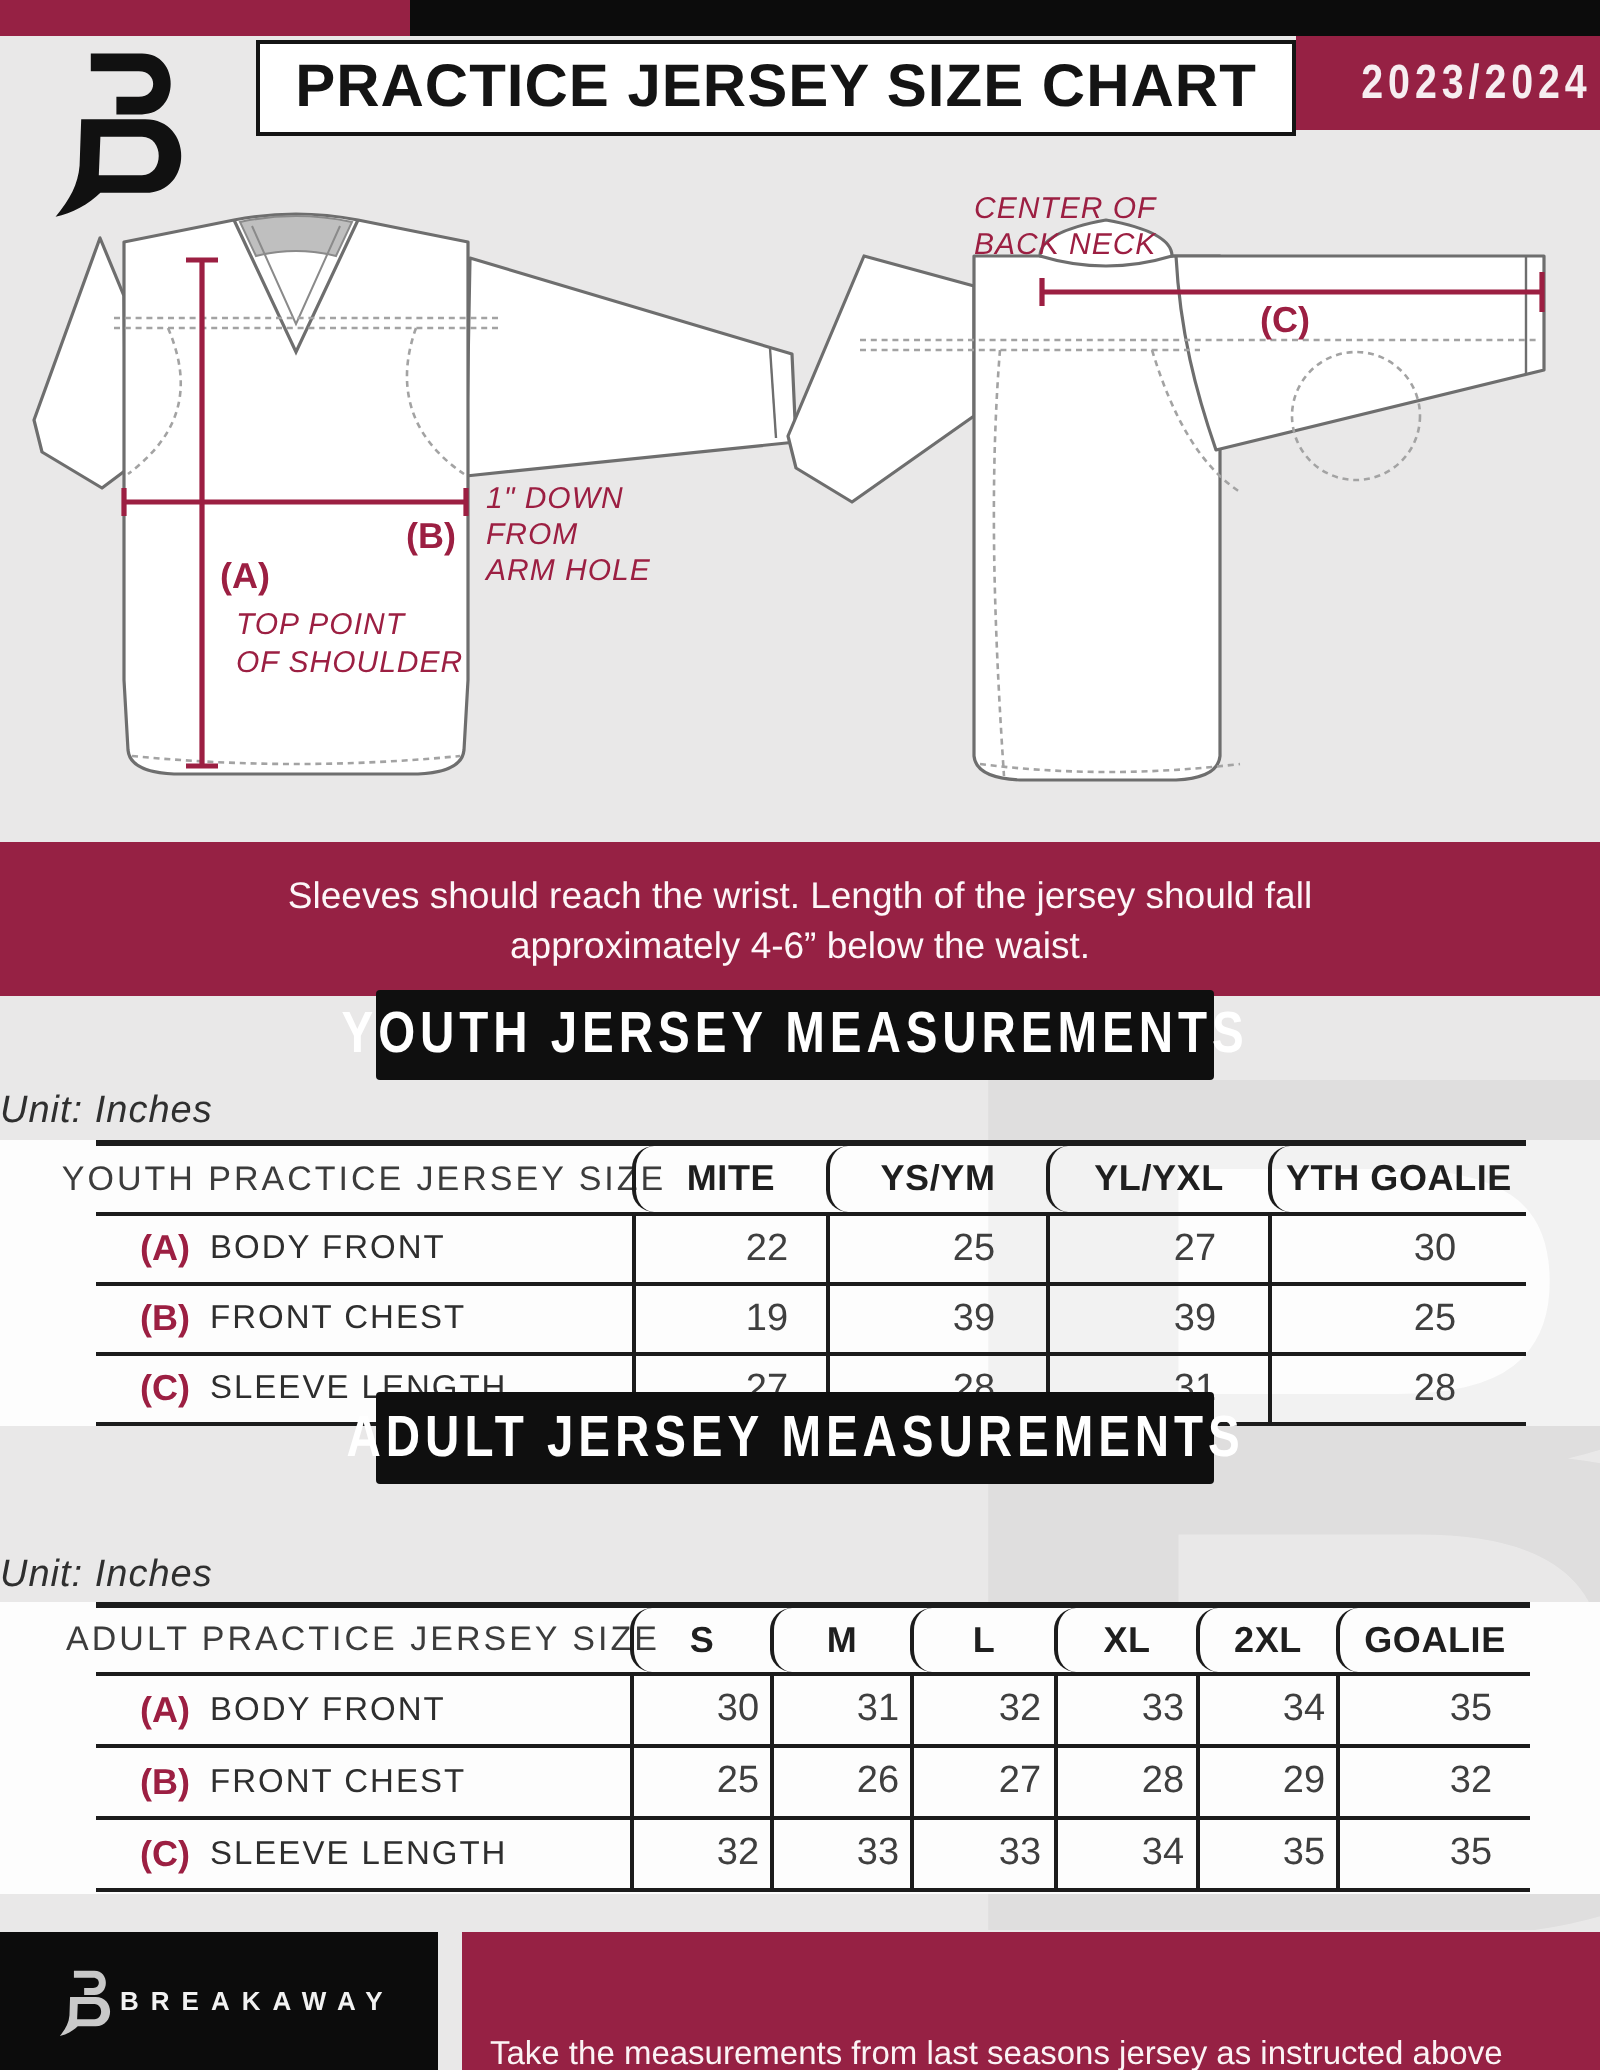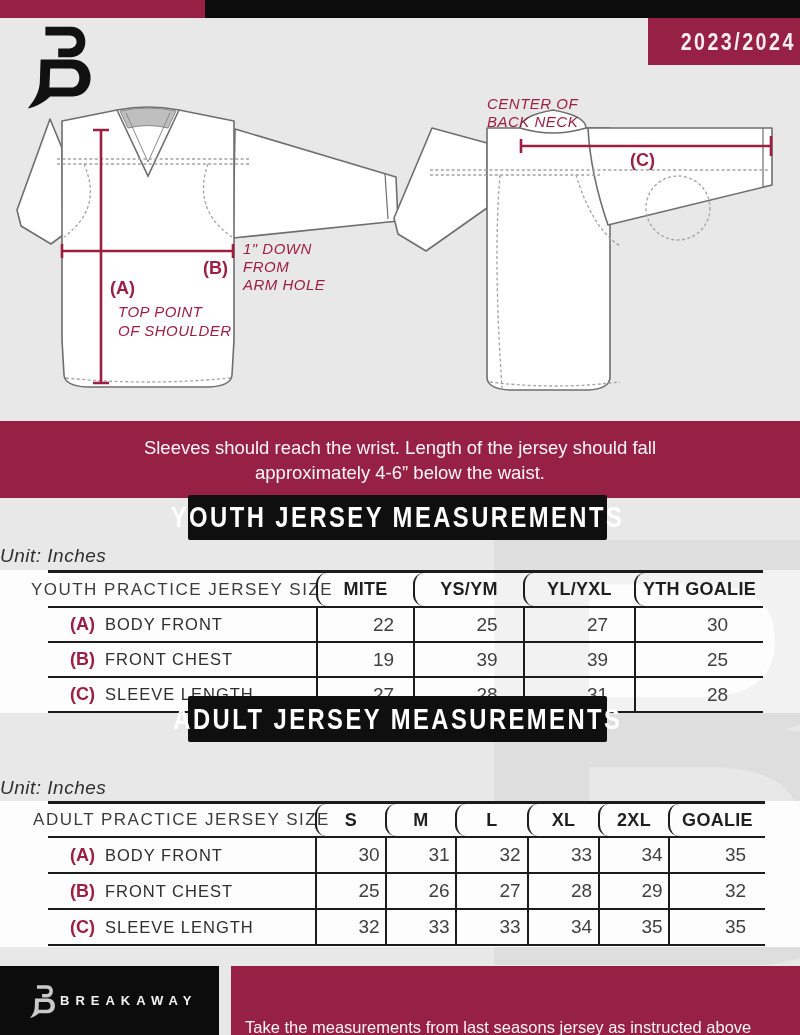--- a/index.html
+++ b/index.html
@@ -105,20 +105,21 @@
 <div class="page">
 
   <div class="strip-maroon"></div>
   <div class="strip-black"></div>
 
   <svg class="logo" viewBox="0 0 100 110">
     <path fill="#111111" d="M28,6 H60 C84,6 84,44 60,44 H44 V33 H58 C70,33 70,17 58,17 H28 Z"></path>
     <path fill="#111111" fill-rule="evenodd" d="M22,47 H62 C92,47 92,93 62,93 H34 C27,100 16,106 6,108 C15,97 20,88 21,76 L22,47 Z M34,58 H60 C74,58 74,82 60,82 H33 Z"></path>
   </svg>
 
+  <div class="title-box">PRACTICE JERSEY SIZE CHART</div>
   <div class="year-box">
       <span class="cond">2023/2024</span>
     </div>
 
   <svg class="diagram" width="800" height="332" viewBox="0 0 800 332">
 
     <g>
       <path class="jersey" d="M62,60 L50,31 L17,122 L21,138 L51,156 L63,147 Z"></path>
       <path class="jersey" d="M235,41 L396,89 L398,133 L233,150 Z"></path>
       <path class="jersey" d="M62,33 L117,22 Q148,16 179,22 L234,33 L234,252 L232,287 Q231,298 209,299 L87,299 Q65,298 64,287 L62,252 Z"></path>

